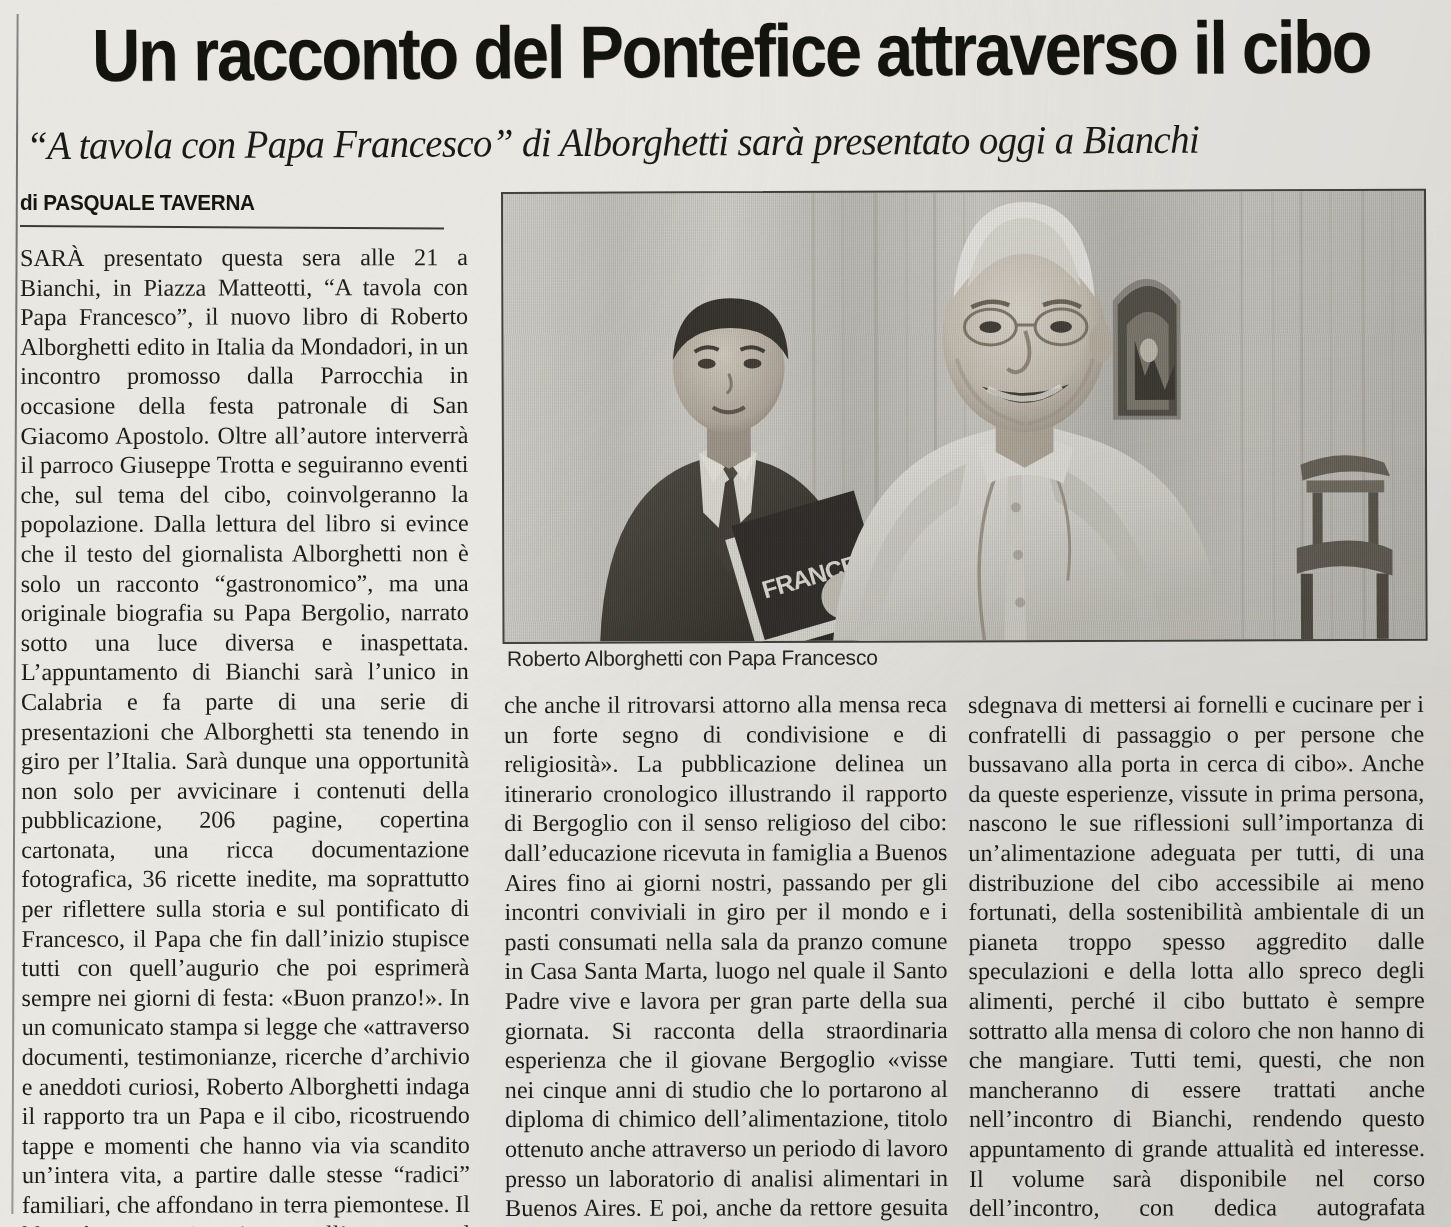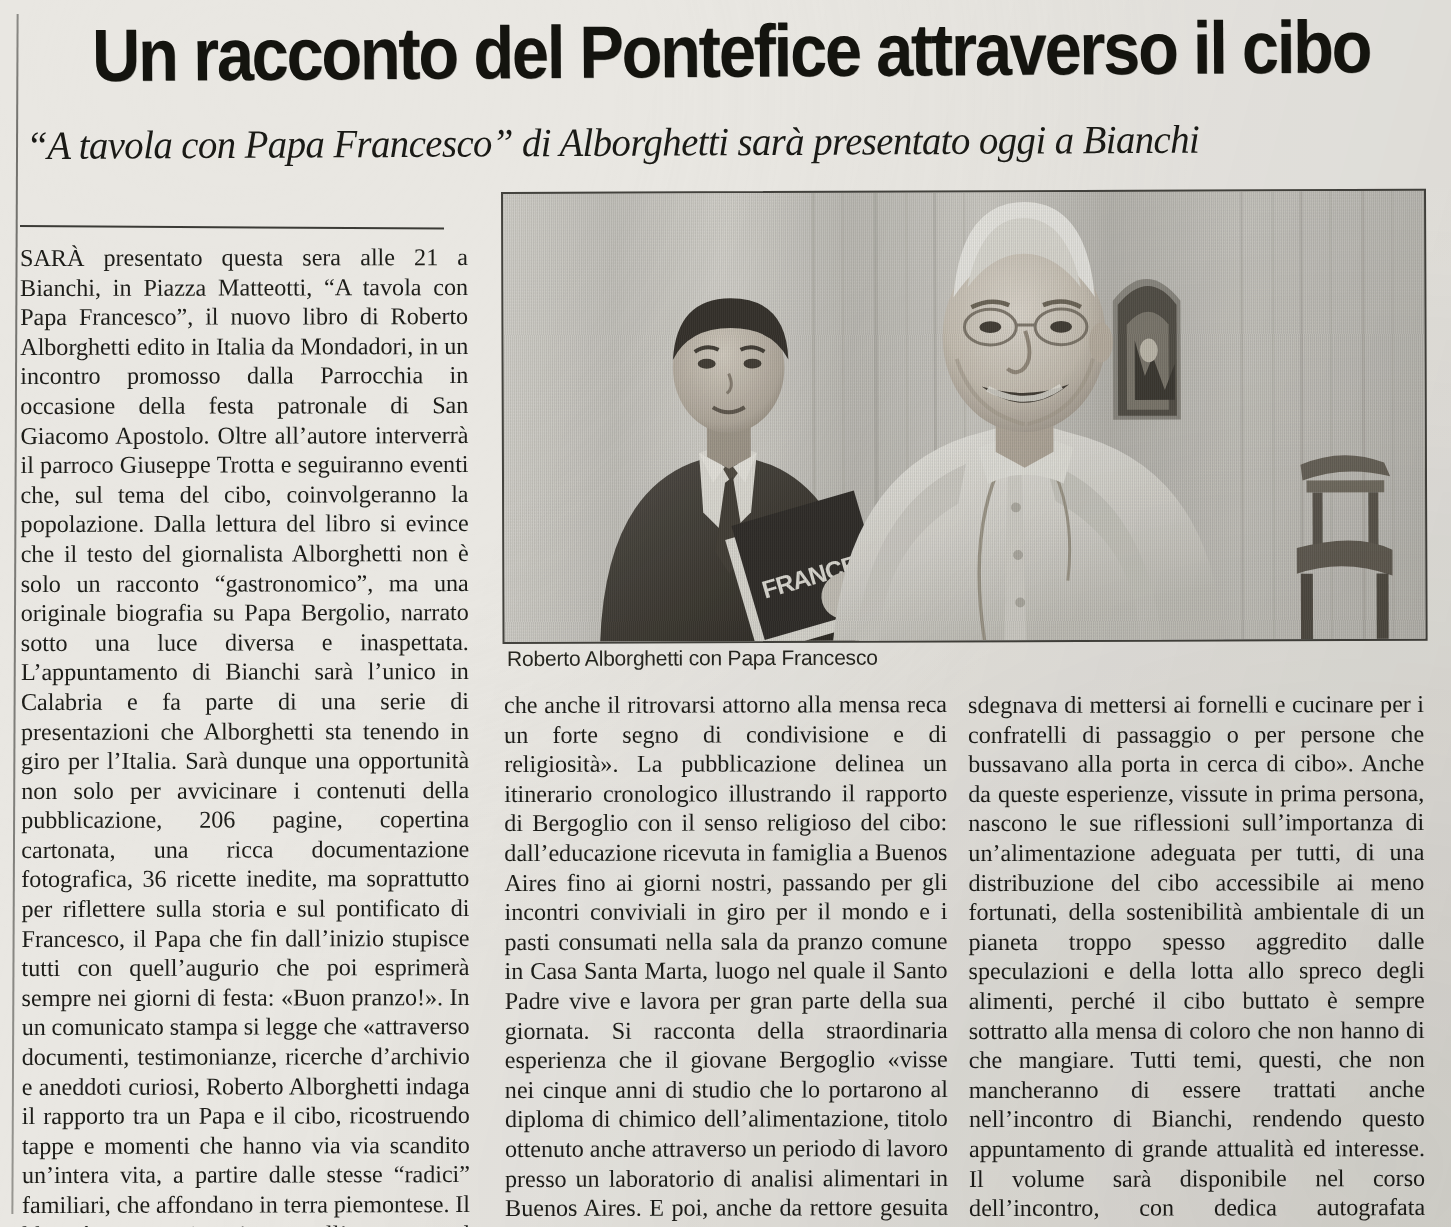--- a/index.html
+++ b/index.html
@@ -189,20 +189,23 @@
 <body>
 
 <div class="page">
 
   <div class="gutter-rule"></div>
 
   <div class="headline">Un racconto del Pontefice attraverso il cibo</div>
 
   <div class="subhead">“A tavola con Papa Francesco” di Alborghetti sarà presentato oggi a Bianchi</div>
 
+  <div class="byline">
+    <span class="by-text"><span class="lower">di</span> <span>PASQUALE TAVERNA</span></span>
+  </div>
   <div class="byline-rule"></div>
 
   <div class="photo-wrap">
     <svg class="photo-svg" viewBox="0 0 925 452" preserveAspectRatio="none">
       <defs>
         <linearGradient id="bgCurtain" x1="0" y1="0" x2="1" y2="0">
           <stop offset="0%" stop-color="#d6d4ce"></stop>
           <stop offset="12%" stop-color="#c8c6c0"></stop>
           <stop offset="24%" stop-color="#d9d7d1"></stop>
           <stop offset="38%" stop-color="#c2c0ba"></stop>

